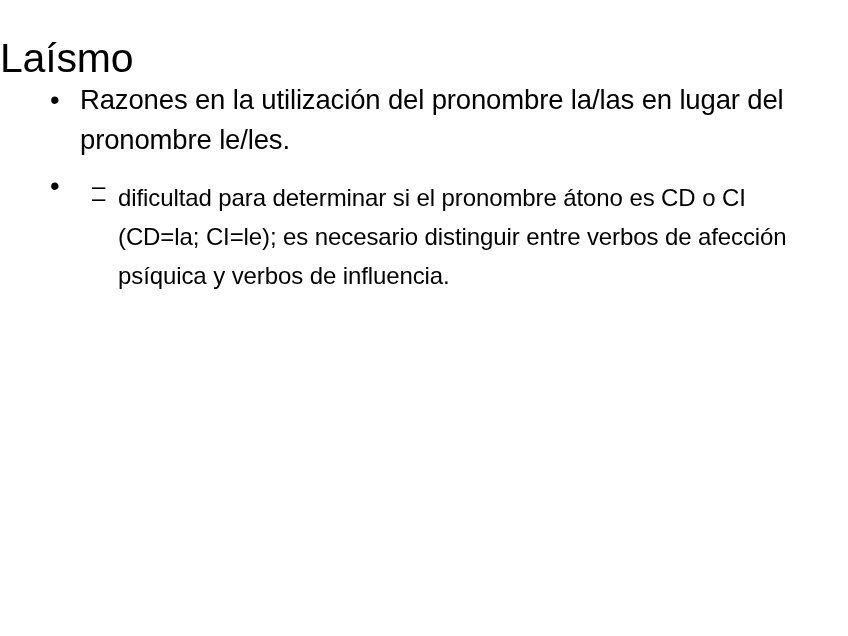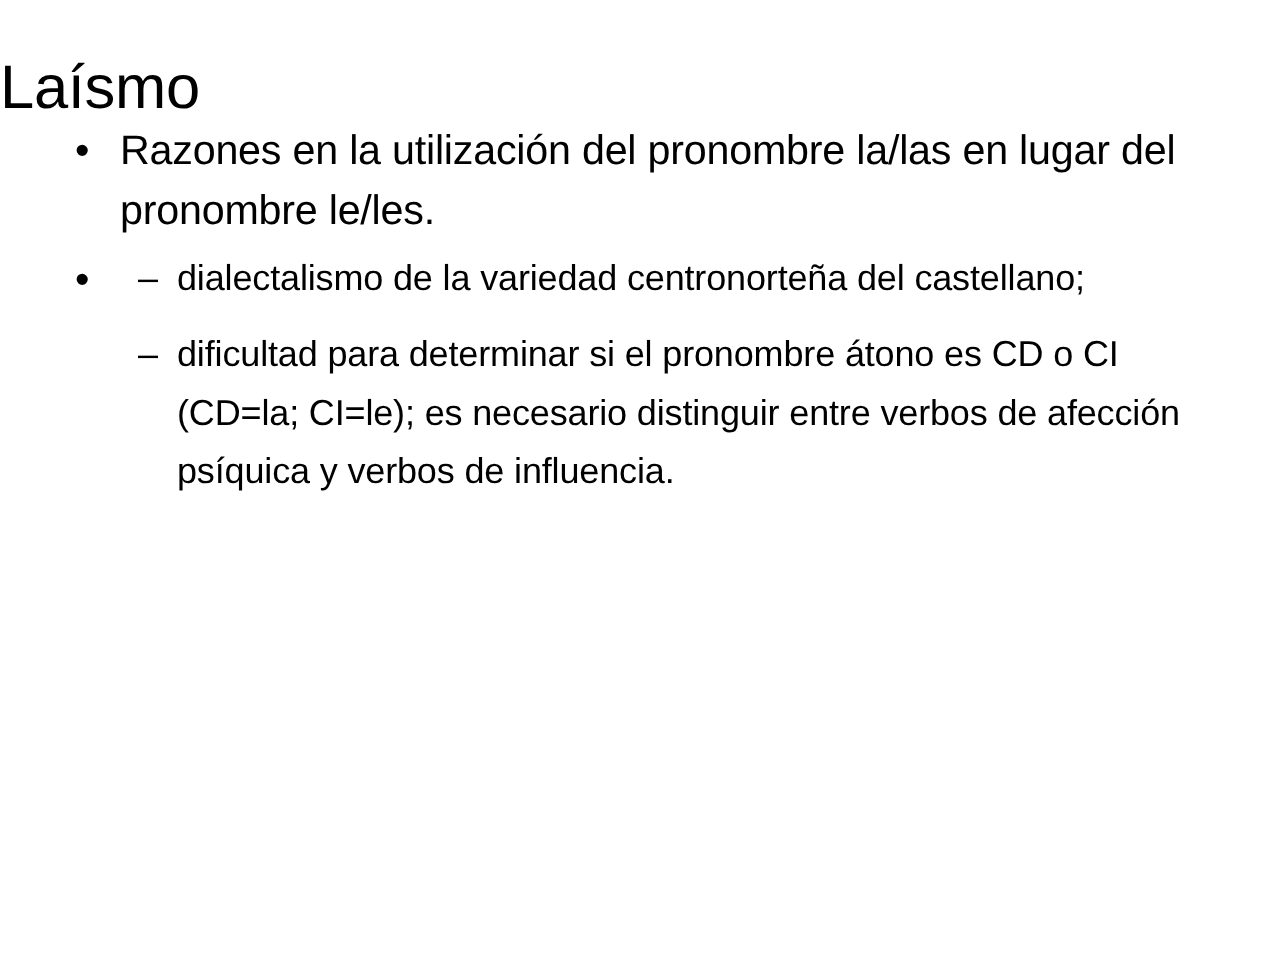--- a/index.html
+++ b/index.html
@@ -100,21 +100,20 @@
       </div>
     </div>
 
     <div class="group-l1">
       <div class="bullet-l1">
         <span class="marker">•</span>
       </div>
 
       <div class="bullet-l2 group-l2">
         <span class="marker">–</span>
-        <span class="text-run">dialectalismo de la variedad centronorteña del castellano;</span>
       </div>
 
       <div class="spacer-2"></div>
 
       <div class="bullet-l2">
         <span class="marker">–</span>
         <span class="text-run">dificultad para determinar si el pronombre átono es CD o CI (CD=la; CI=le); es necesario distinguir entre verbos de afección psíquica y verbos de influencia.</span>
       </div>
     </div>
 

